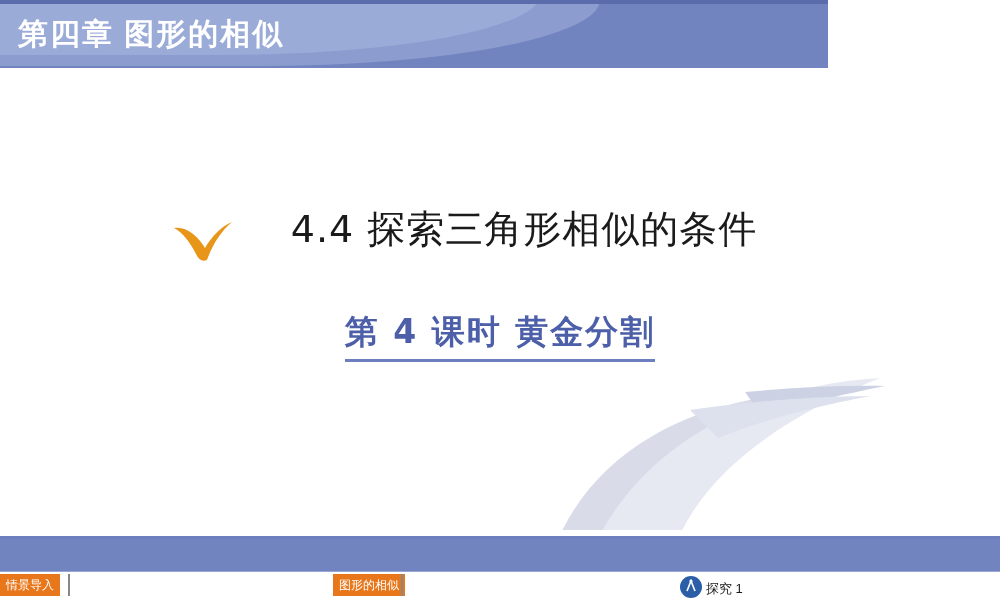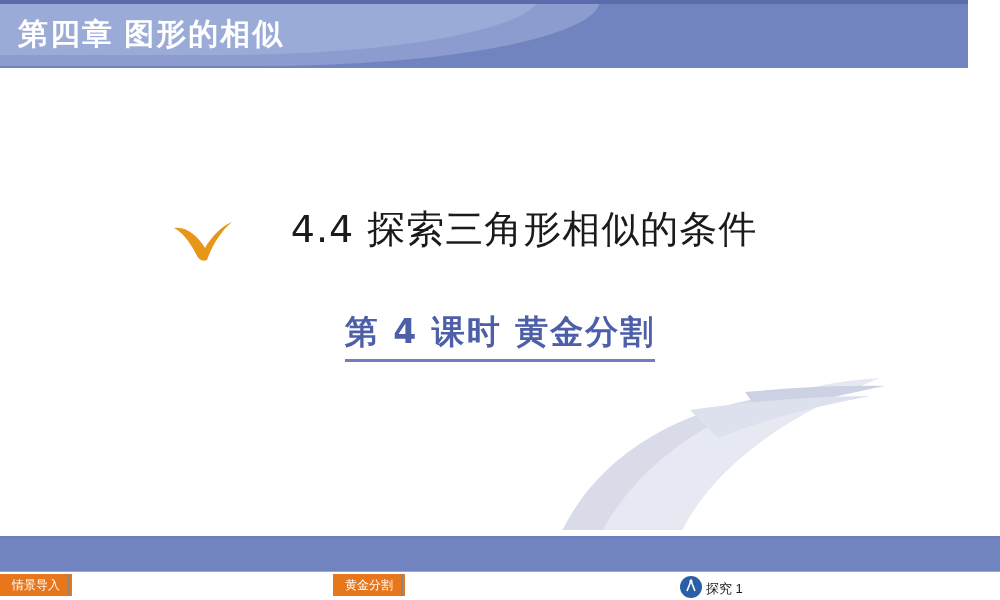--- a/index.html
+++ b/index.html
@@ -12,21 +12,21 @@
     background: #ffffff;
     font-family: "Liberation Sans", sans-serif;
     overflow: hidden;
     position: relative;
   }
 
   
   .top-banner {
     position: absolute;
     left: 0; top: 0;
-    width: 968px;
+    width: 828px;
     height: 68px;
     background: #7184c0;
     overflow: hidden;
   }
   .top-banner-darkstrip {
     position: absolute;
     left: 0; top: 0;
     width: 1000px;
     height: 4px;
     background: #5a6cab;
@@ -142,21 +142,21 @@
     border-top: 1px solid #9aa7d4;
   }
   .tab {
     position: absolute;
     top: 574px;
     height: 22px;
     background: #e8761a;
     color: #ffffff;
     font-size: 12px;
     line-height: 22px;
-    padding: 0 12px;
+    padding: 0 6px;
     white-space: nowrap;
   }
   .tab-1 { left: 0px; }
   .tab-2 { left: 333px; }
   .tab-divider {
     position: absolute;
     top: 574px;
     width: 0;
     height: 22px;
     border-left: 1px solid #888;
@@ -220,21 +220,21 @@
   <span class="sub-title">第 4 课时  黄金分割</span>
 </div>
 
 <div class="bottom-rule"></div>
 <div class="bottom-bar"></div>
 <div class="bottom-area"></div>
 
 <div class="tab tab-1">情景导入</div>
 <div class="tab-divider tab-1-div"></div>
 
-<div class="tab tab-2">黄金分割</div>
+<div class="tab tab-2">图形的相似</div>
 <div class="tab-divider tab-2-div"></div>
 
 <div class="explore-group">
   <div class="explore-circle">
     <svg width="22" height="22" viewBox="0 0 22 22">
       <path d="M7 15 L11 5 L15 15" stroke="#ffffff" stroke-width="1.6" fill="none"></path>
       <circle cx="11" cy="5" r="1.6" fill="#ffffff"></circle>
     </svg>
   </div>
   <div class="explore-label">探究 1</div>

